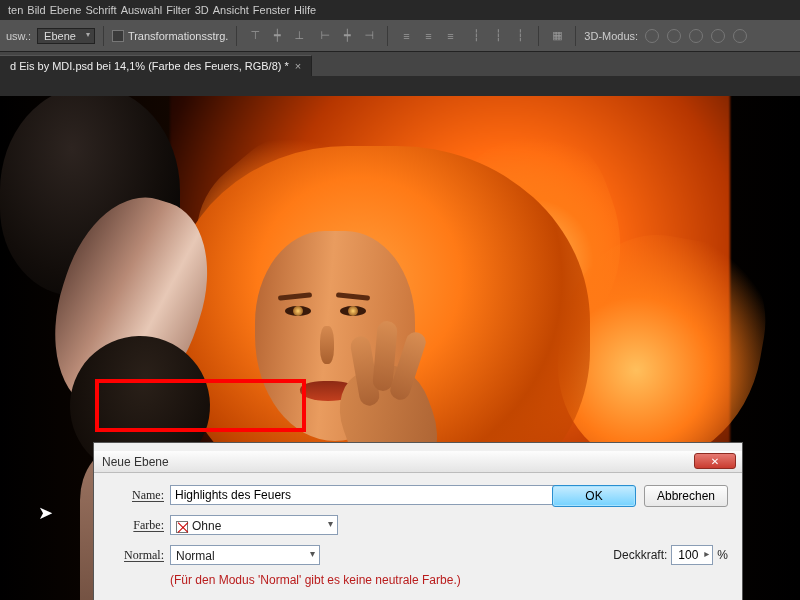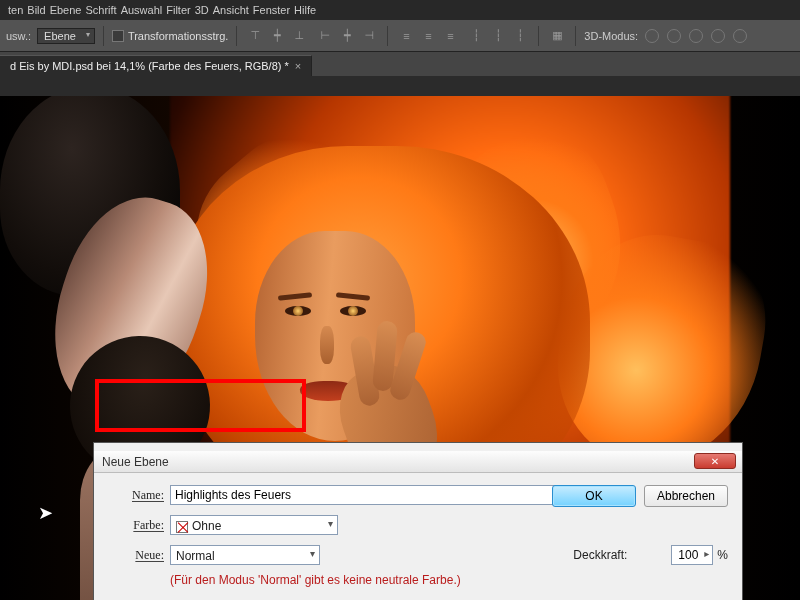--- a/index.html
+++ b/index.html
@@ -83,21 +83,21 @@
   .dd.color { width: 168px; }
   .dd.mode { width: 150px; }
   .swatch-x { width: 12px; height: 12px; border: 1px solid #777; margin-right: 4px; position: relative; background:#fff; }
   .swatch-x::before, .swatch-x::after { content: ""; position: absolute; left: -1px; top: 5px; width: 14px; height: 1px; background: #c00; }
   .swatch-x::before { transform: rotate(45deg); }
   .swatch-x::after { transform: rotate(-45deg); }
   .row-mode { display: flex; align-items: center; justify-content: space-between; margin-bottom: 8px; }
   .mode-left { display: flex; align-items: center; }
   .opacity { display: flex; align-items: center; gap: 4px; }
   .op-input { width: 42px; height: 20px; border: 1px solid #8a9db5; background: #fff; text-align: right; padding: 1px 14px 1px 3px; font-size: 12px; position: relative; }
-  .op-wrap { position: relative; margin-left: 40px; }
+  .op-wrap { position: relative; }
   .op-wrap::after { content: "▸"; position: absolute; right: 4px; top: 3px; font-size: 10px; color: #555; }
   .note { margin-left: 62px; color: #b91c1c; display: flex; align-items: center; font-size: 12px; }
   .note .chk2 { opacity: .6; }
 
   .btn-col { position: absolute; right: 14px; top: 12px; display: flex; flex-direction: row; gap: 8px; }
   .dlg-btn { width: 84px; height: 22px; border: 1px solid #6b91b8; background: linear-gradient(#eef6fe,#cfe6fb); font-size: 12px; border-radius: 3px; cursor: pointer; }
   .dlg-btn.ok { background: linear-gradient(#c7ecff,#74d2ff); border-color: #2a8ecf; box-shadow: inset 0 0 0 1px #a8e3ff; }
   .dlg-btn.cancel { background: linear-gradient(#fdfdfd,#e8e8e8); border-color: #9a9a9a; }
 
   
@@ -218,21 +218,21 @@
       <div class="row">
         <span class="lbl u">Farbe:</span>
         <div class="dd color">
           <span class="swatch-x"></span>
           <span>Ohne</span>
         </div>
       </div>
 
       <div class="row-mode">
         <div class="mode-left">
-          <span class="lbl u">Neue:</span>
+          <span class="lbl u">Normal:</span>
           <div class="dd mode">
             <span>Normal</span>
           </div>
         </div>
         <div class="opacity">
           <span class="u" style="">Deckkraft:</span>
           <span class="op-wrap">
             <input class="op-input" value="100" style="">
           </span>
           <span>%</span>

